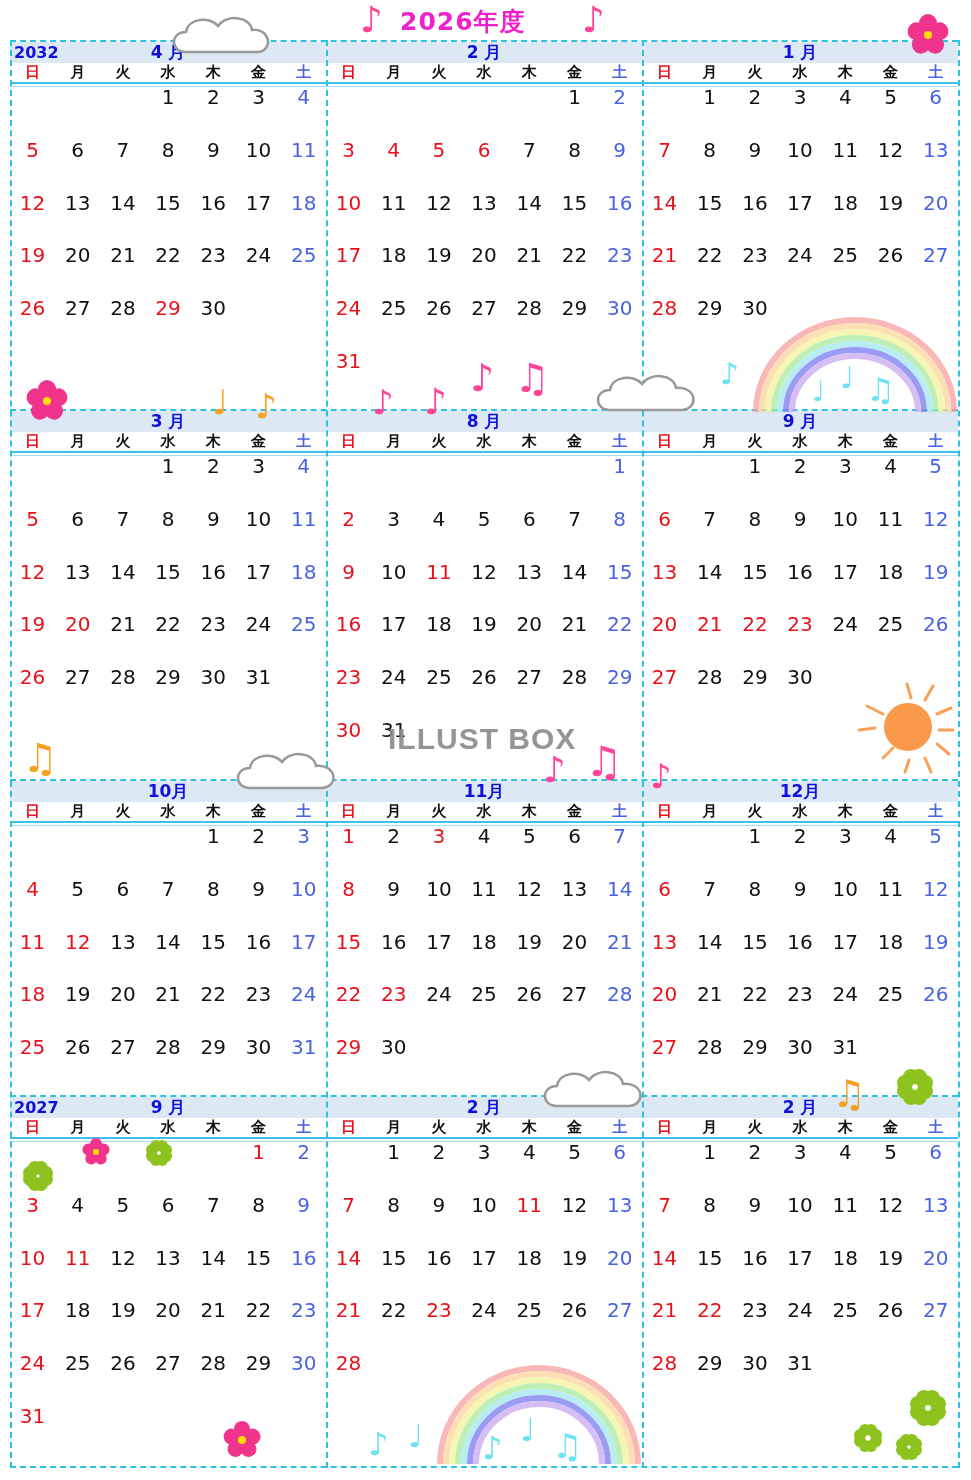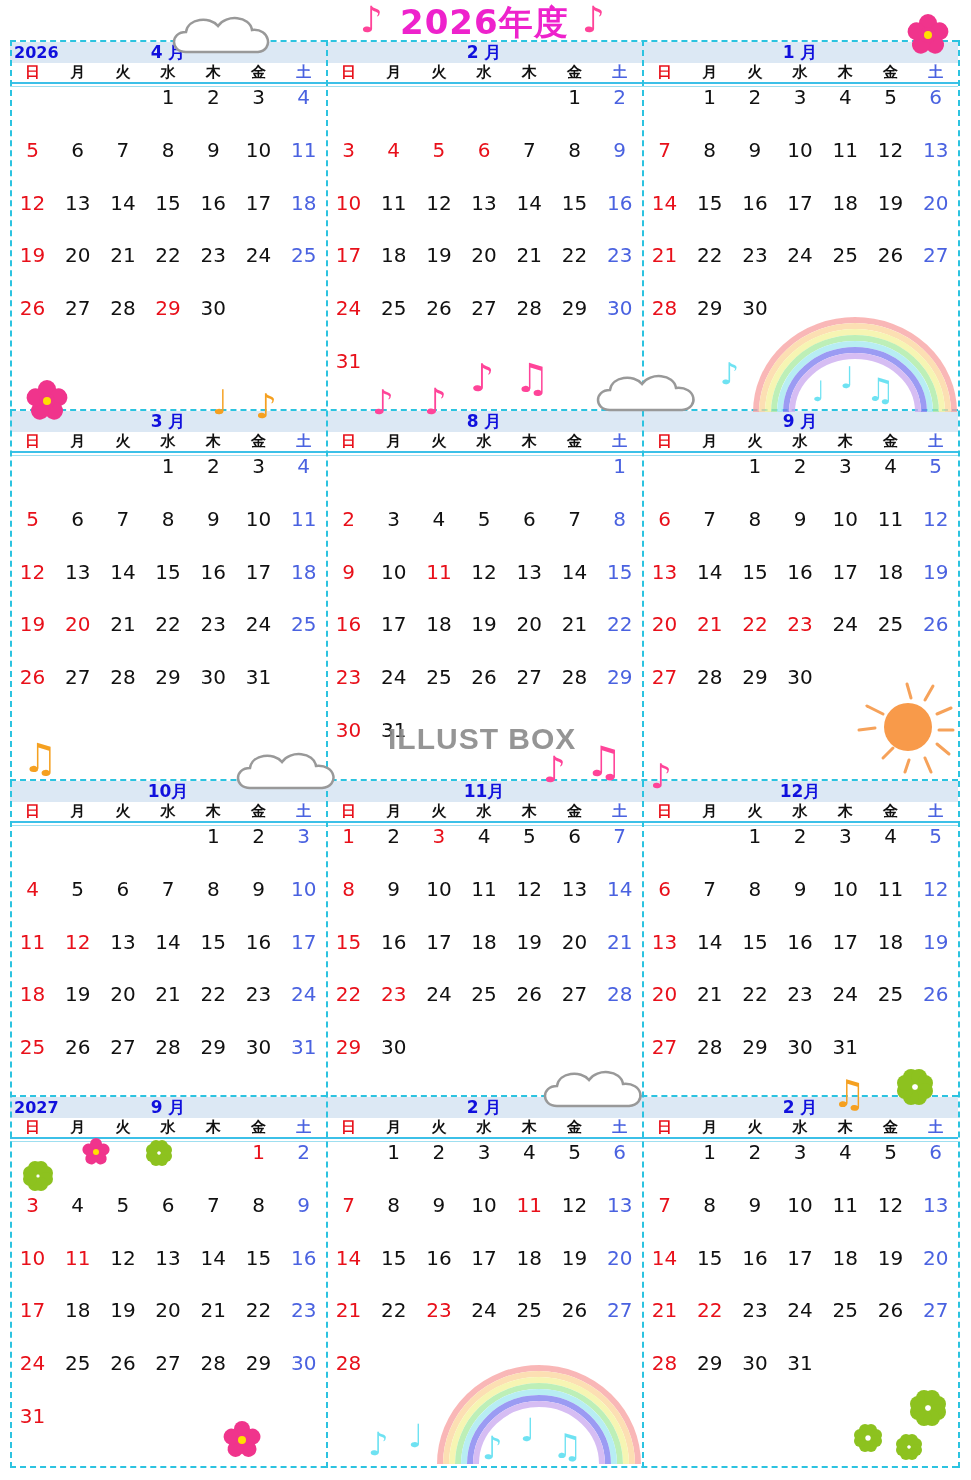--- a/index.html
+++ b/index.html
@@ -1,18 +1,18 @@
 <!DOCTYPE html>
 <html><head>
 <meta charset="utf-8">
 <style>
   html,body{margin:0;padding:0;background:#fff;}
   body{width:971px;height:1480px;position:relative;overflow:hidden;font-family:"DejaVu Sans","Liberation Sans",sans-serif;}
   .title{position:absolute;left:0;top:0;width:971px;height:42px;text-align:center;}
-  .title-text{position:absolute;left:400px;top:2px;font-size:34px;font-weight:bold;color:#ee22cc;letter-spacing:1px;line-height:40px;font-family:"DejaVu Sans",sans-serif;}
+  .title-text{position:absolute;left:400px;top:2px;font-size:25px;font-weight:bold;color:#ee22cc;letter-spacing:1px;line-height:40px;font-family:"DejaVu Sans",sans-serif;}
   .note{position:absolute;color:#ff4499;font-size:36px;line-height:36px;}
   .panel{position:absolute;width:316px;box-sizing:border-box;}
   .hline{position:absolute;left:10px;width:948px;height:0;border-top:2px dashed #2cc3e0;}
   .vline{position:absolute;top:40px;width:0;height:1428px;border-left:2px dashed #2cc3e0;}
   .mhead{position:absolute;left:0;top:2px;width:316px;height:21px;background:#dce8f4;}
   .mlabel{position:absolute;left:0;top:0;width:316px;text-align:center;font-weight:bold;color:#1010dd;font-size:17px;line-height:21px;}
   .ylabel{position:absolute;left:4px;top:0;font-weight:bold;color:#1010dd;font-size:16px;line-height:21px;}
   .wrow{position:absolute;left:0;top:23px;width:316px;height:19px;border-bottom:2px solid #3cc0e8;box-shadow:0 2px 0 #fff,0 3px 0 #9fdff0;}
   .wd{position:absolute;top:0;width:45px;text-align:center;font-weight:bold;font-size:15px;line-height:19px;color:#111;}
   .day{position:absolute;width:45px;text-align:center;font-size:20px;line-height:24px;color:#111;font-family:"DejaVu Sans",sans-serif;}
@@ -28,21 +28,21 @@
 <div class="title">
   <span class="note" style="left:360px;top:2px;">♪</span>
   <span class="title-text">2026年度</span>
   <span class="note" style="left:582px;top:2px;">♪</span>
 </div>
 
 <div id="calendar">
     <div class="panel" style="left: 10px; top: 40px;">
       <div class="mhead">
         <div class="mlabel">4 月</div>
-        <div class="ylabel">2026</div>
+        <div class="ylabel">2032</div>
       </div>
       <div class="wrow">
         <div class="wd c-sun" style="left: 0px;">日</div>
         <div class="wd" style="left: 45.2px;">月</div>
         <div class="wd" style="left: 90.4px;">火</div>
         <div class="wd" style="left: 135.6px;">水</div>
         <div class="wd" style="left: 180.8px;">木</div>
         <div class="wd" style="left: 226px;">金</div>
         <div class="wd c-sat" style="left: 271.2px;">土</div>
       </div>

